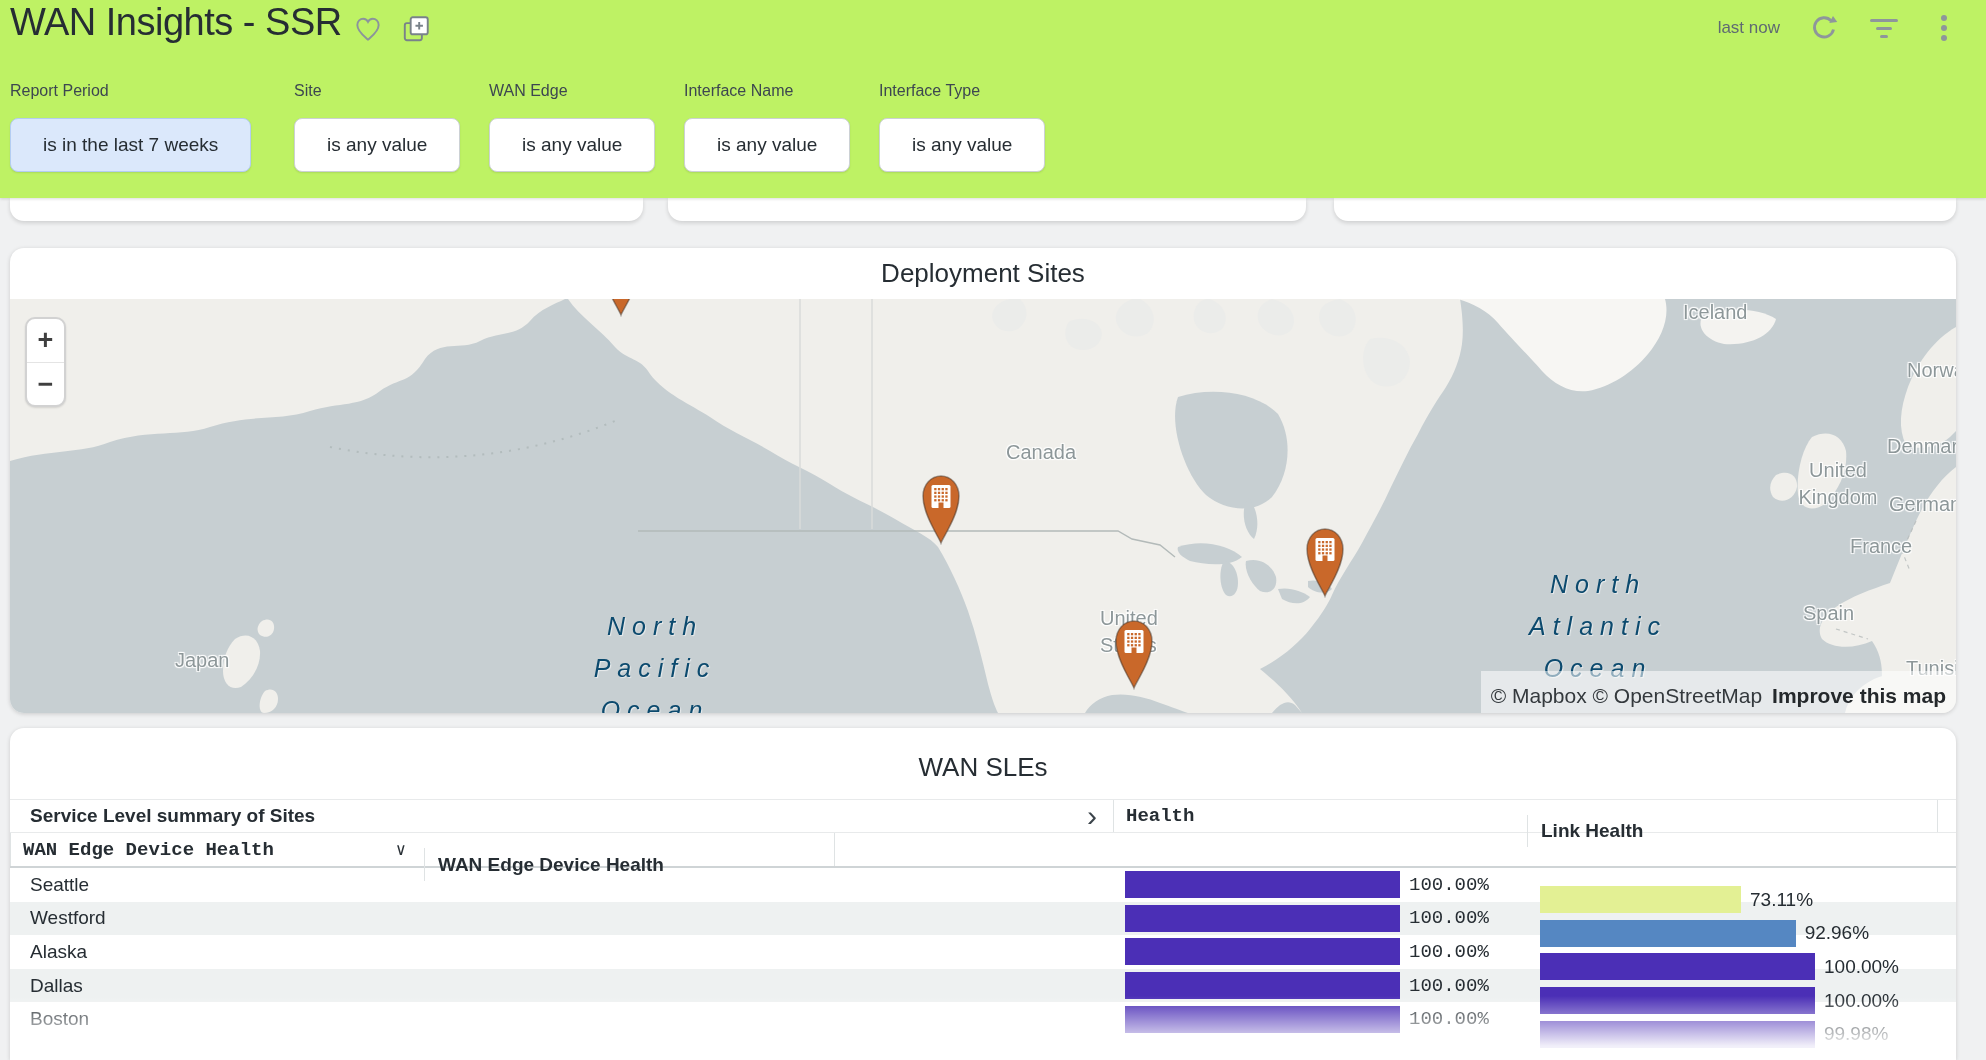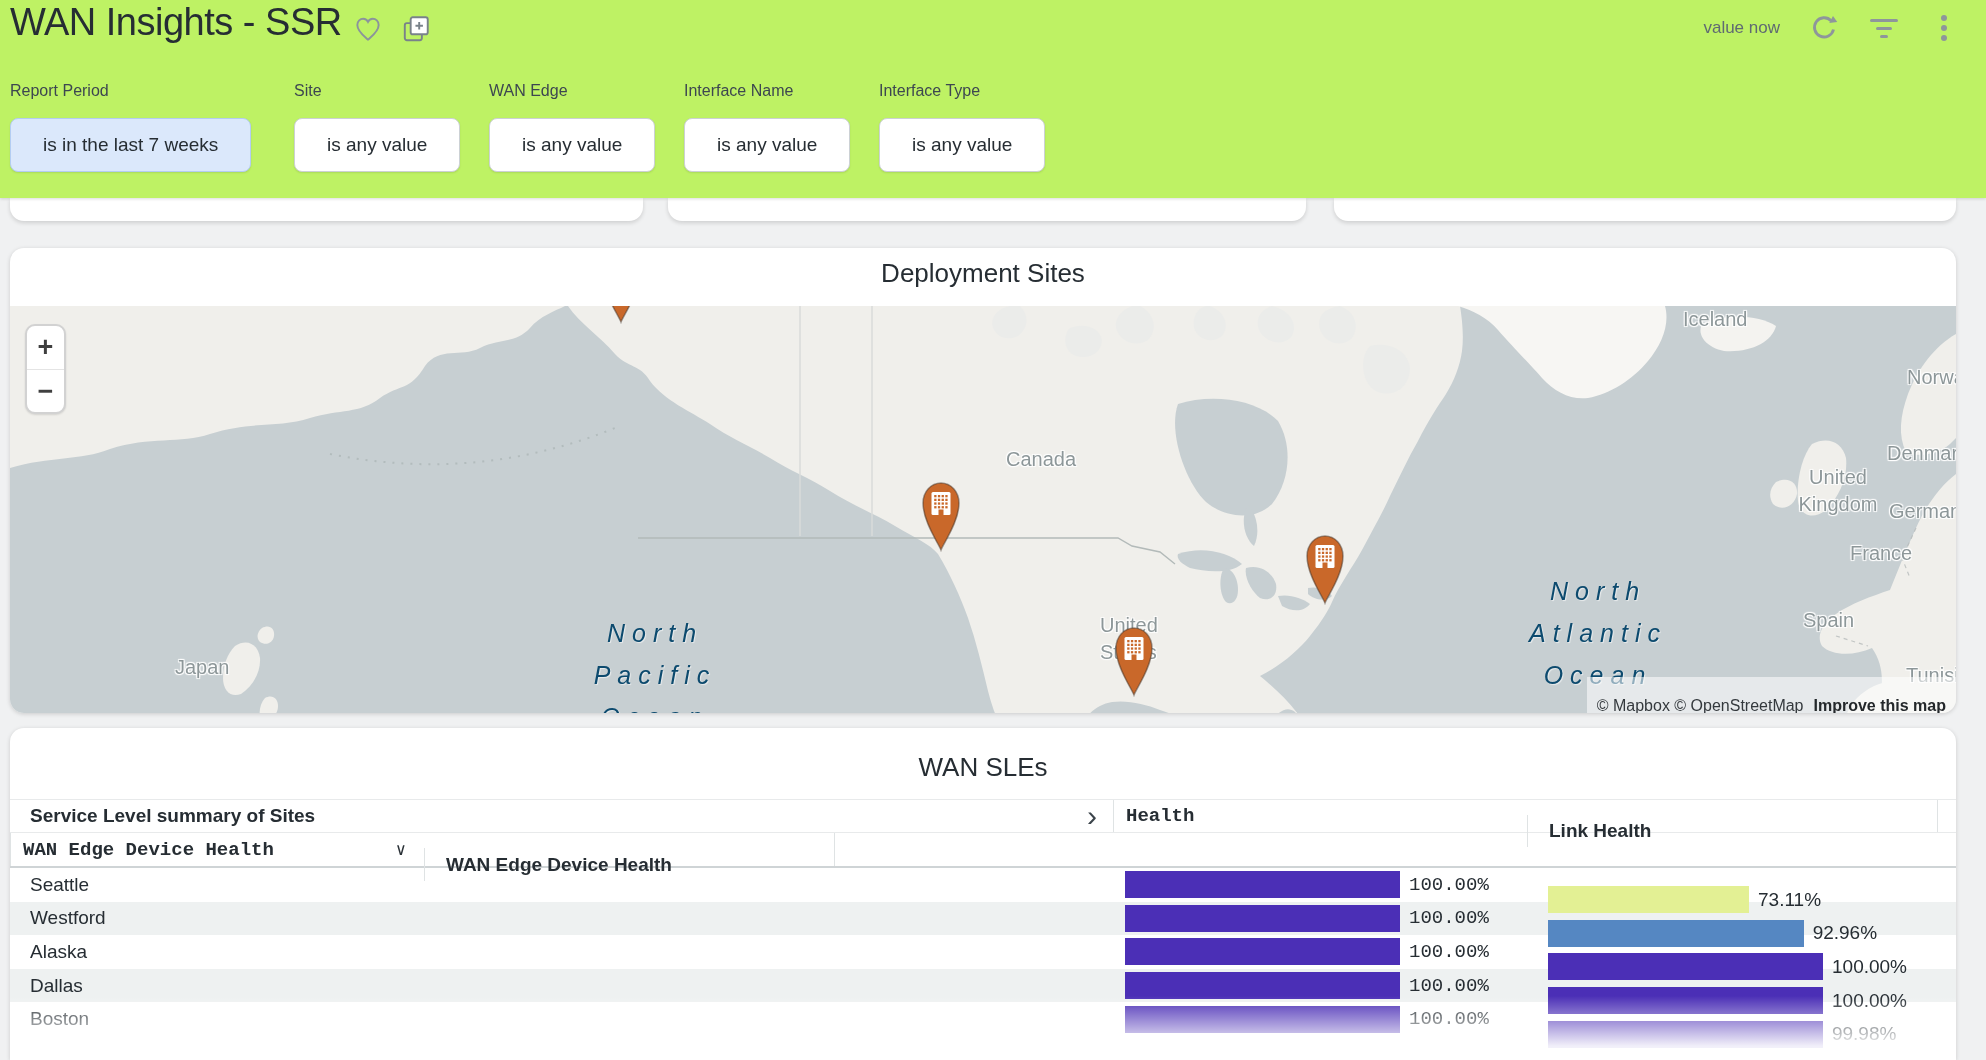--- a/index.html
+++ b/index.html
@@ -30,49 +30,49 @@
 
   
   .peek { position:absolute; top:198px; height:23px; background:#fff; border-radius:0 0 14px 14px;
           box-shadow:0 2px 4px rgba(0,0,0,.14); z-index:5; }
 
   
   .card { position:absolute; background:#fff; border-radius:14px; box-shadow:0 1px 4px rgba(0,0,0,.16); overflow:hidden; }
   .card-title { text-align:center; font-size:26px; color:#262d33; }
 
   .map-card { left:10px; top:248px; width:1946px; height:465px; }
-  .map-card .card-title { line-height:51px; height:58px;border-radius:21px; }
+  .map-card .card-title { line-height:51px; height:51px;border-radius:21px; }
 
   
   .map { position:relative; width:1946px; height:414px; background:#c7cfd2; overflow:hidden; cursor:grab; }
   .map svg.land { position:absolute; left:0; top:0; }
   .mlabel { position:absolute; font-size:20px; color:#8d9799; white-space:nowrap; z-index:3;
             text-shadow:1px 1px 1px #fff,-1px -1px 1px #fff,1px -1px 1px #fff,-1px 1px 1px #fff; }
   .mlabel.two { white-space:normal; line-height:27px; }
   .ocean-label { position:absolute; font-size:25px; font-style:italic; letter-spacing:7px; color:#0c4a6e;
                  text-align:center; line-height:42px; z-index:2; width:210px;
                  text-shadow:1px 1px 1px rgba(255,255,255,.6); }
   .pin { position:absolute; width:48px; height:74px; z-index:6; cursor:pointer; }
   .zoomctl { position:absolute; left:15px; top:18px; width:41px; background:#fff; border:2px solid #d2d2d2;
              border-radius:10px; box-shadow:0 1px 2px rgba(0,0,0,.12); z-index:10; overflow:hidden; }
   .zbtn { height:43px; display:flex; align-items:center; justify-content:center; font-size:27px; font-weight:700; color:#3f3f3f; cursor:pointer; }
   .zbtn + .zbtn { border-top:1px solid #e4e4e4; }
-  .attribution { position:absolute; right:0; bottom:0; z-index:9; font-size:16px; color:#34393d;
-                 background:rgba(255,255,255,.55); padding:20px 10px 5px 10px; white-space:nowrap; }
+  .attribution { position:absolute; right:0; bottom:0; z-index:9; font-size:21px; color:#34393d;
+                 background:rgba(255,255,255,.55); padding:13px 10px 5px 10px; white-space:nowrap; }
   .attribution .improve { font-weight:700; color:#24282b; margin-left:10px; }
 
   
   .table-card { left:10px; top:728px; width:1946px; height:332px; border-radius:14px 14px 0 0; }
   .table-card .card-title { padding-top:24px; height:71px; }
   .t-row { display:flex; align-items:center; height:33.6px; font-size:19px; }
   .t-row.h1 { height:33px; border-top:1px solid #e8eaeb; font-weight:700; }
   .t-row.h2 { height:36px; border-top:1px solid #e8eaeb; border-bottom:2px solid #cfd4d6; font-weight:700; }
   .c1 { width:1103px; padding-left:20px; display:flex; align-items:center; height:100%; }
   .c2 { width:414px; padding-left:12px; display:flex; align-items:center; height:100%;font-family:Liberation Mono, monospace; }
-  .c3 { width:410px; padding-left:21px; display:flex; align-items:center; height:100%;margin-top:30px; }
+  .c3 { width:410px; padding-left:13px; display:flex; align-items:center; height:100%;margin-top:30px; }
   .c4 { flex:1; height:100%; }
   .h1 .c2,.h1 .c3,.h1 .c4,.h2 .c2,.h2 .c3,.h2 .c4 { border-left:1px solid #dfe3e4; }
   .expand { margin-left:auto; margin-right:16px; font-size:30px; line-height:20px; color:#3c444b; cursor:pointer; font-weight:400; }
   .ddown { margin-left:auto; margin-right:18px; font-size:17px; color:#2b3238; cursor:pointer; font-weight:400; }
   .t-row.alt { background:#eef1f1; }
   .bar { height:27px; flex:none; }
   .bar-val { margin-left:9px; white-space:nowrap; }
   .tfade { position:absolute; left:0; top:268px; width:100%; height:64px; z-index:4; pointer-events:none;
            background:linear-gradient(rgba(255,255,255,0), rgba(255,255,255,.92) 78%, #fff); }
 </style>
@@ -85,21 +85,21 @@
   <svg class="title-icon fav-icon" viewBox="0 0 30 30">
     <path d="M15,25 C13,23 5,17.5 5,11.2 C5,7.6 7.8,5.4 10.5,5.4 C12.5,5.4 14.2,6.6 15,8.3 C15.8,6.6 17.5,5.4 19.5,5.4 C22.2,5.4 25,7.6 25,11.2 C25,17.5 17,23 15,25 Z" fill="none" stroke="currentColor" stroke-width="1.8"></path>
   </svg>
   <svg class="title-icon copy-icon" viewBox="0 0 30 30">
     <rect x="4.5" y="9.5" width="16" height="16" rx="2" fill="none" stroke="currentColor" stroke-width="1.8"></rect>
     <rect x="10" y="4" width="16" height="16" rx="2" fill="#fff" stroke="currentColor" stroke-width="1.8"></rect>
     <path d="M18,8.5 V15.5 M14.5,12 H21.5" stroke="currentColor" stroke-width="1.8"></path>
   </svg>
 
   <div class="top-right">
-    <span class="updated">value now</span>
+    <span class="updated">last now</span>
     <span class="tr-icon">
       <svg width="30" height="30" viewBox="0 0 24 24">
         <path d="M19.6,13.2 A7.7,7.7 0 1 1 17.7,6.2" fill="none" stroke="#8e969b" stroke-width="2.3"></path>
         <polygon points="16.2,7.9 22.6,7.2 19.2,2.3" fill="#8e969b"></polygon>
       </svg>
     </span>
     <span class="tr-icon">
       <span class="filter-lines">
           <i></i>
           <i></i>

